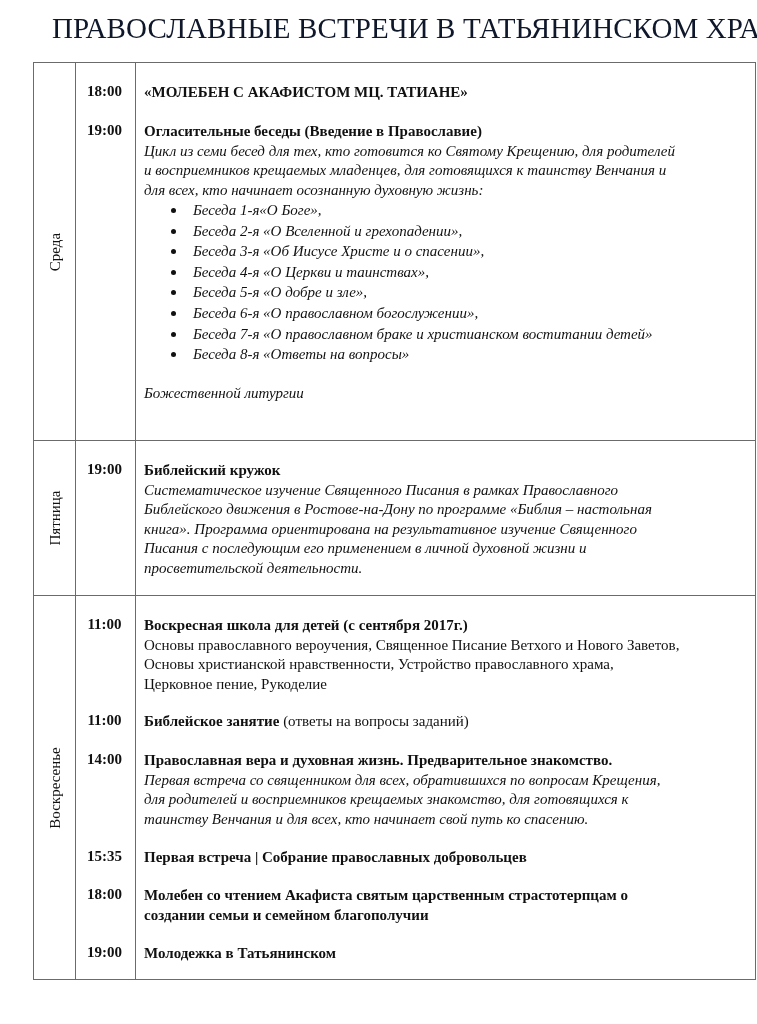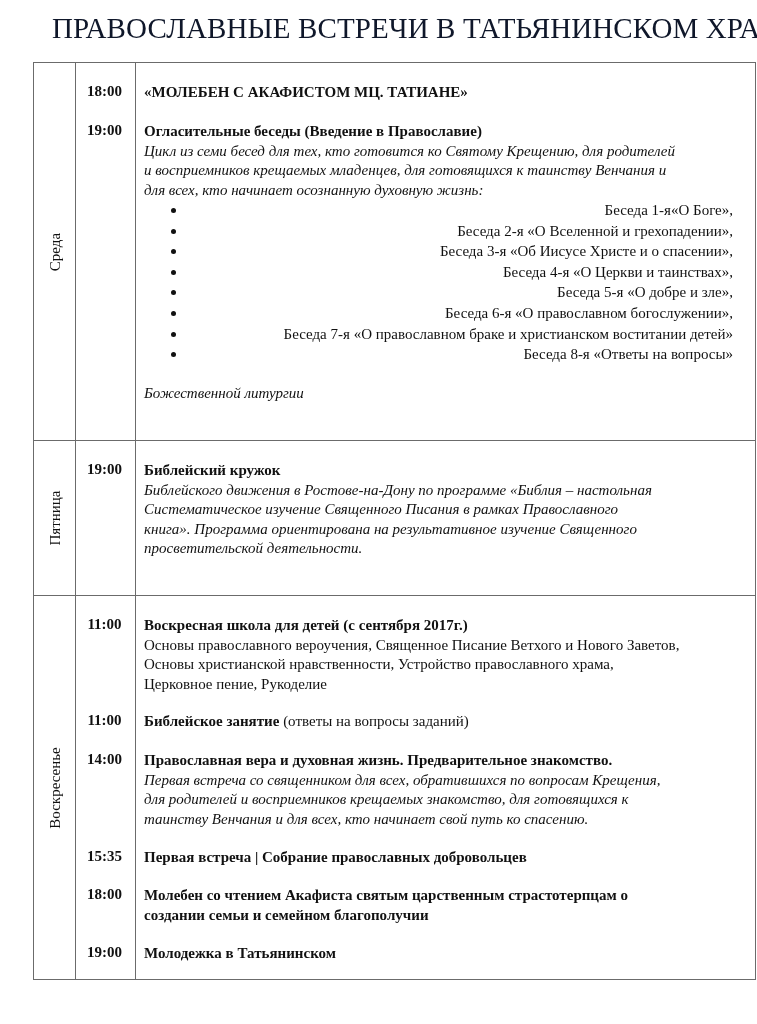--- a/index.html
+++ b/index.html
@@ -33,21 +33,21 @@
   .time {
     position: absolute; left: 0; width: 57px; text-align: center;
     font-weight: bold; font-size: 15px;
   }
   .content { position: absolute; left: 110px; right: 6px; top: 0; }
   .item { position: absolute; left: 0; right: 16px; font-size: 15px; line-height: 19.5px; }
   .item .h { font-weight: bold; }
   .item .it { font-style: italic; }
   .item .n { font-weight: normal; }
   ul.bul { margin: 0; padding: 0; list-style: none; }
-  ul.bul li { position: relative; padding-left: 49px; line-height: 20.6px; text-align: right; }
+  ul.bul li { position: relative; padding-left: 49px; font-style: italic; line-height: 20.6px; }
   ul.bul li::before {
     content: ""; position: absolute; left: 27px; top: 8px;
     width: 5px; height: 5px; border-radius: 50%; background: #111;
   }
 </style>
 </head>
 <body>
 
 <div class="title">ПРАВОСЛАВНЫЕ ВСТРЕЧИ В ТАТЬЯНИНСКОМ ХРАМЕ</div>
 
@@ -92,23 +92,24 @@
   <div class="row" style="top:377px; height:155px;">
     <div class="day">
       <span>Пятница</span>
     </div>
     <div class="times">
       <div class="time" style="top:20px">19:00</div>
     </div>
     <div class="content">
       <div class="item" style="top:20px">
         <div class="h">Библейский кружок</div>
+        <div class="it">Систематическое изучение Священного Писания в рамках Православного</div>
         <div class="it">Библейского движения в Ростове-на-Дону по программе «Библия – настольная</div>
-        <div class="it">Систематическое изучение Священного Писания в рамках Православного</div>
         <div class="it">книга». Программа ориентирована на результативное изучение Священного</div>
+        <div class="it">Писания с последующим его применением в личной духовной жизни и</div>
         <div class="it">просветительской деятельности.</div>
       </div>
     </div>
   </div>
 
   <div class="row" style="top:532px; height:384px;">
     <div class="day">
       <span>Воскресенье</span>
     </div>
     <div class="times">

